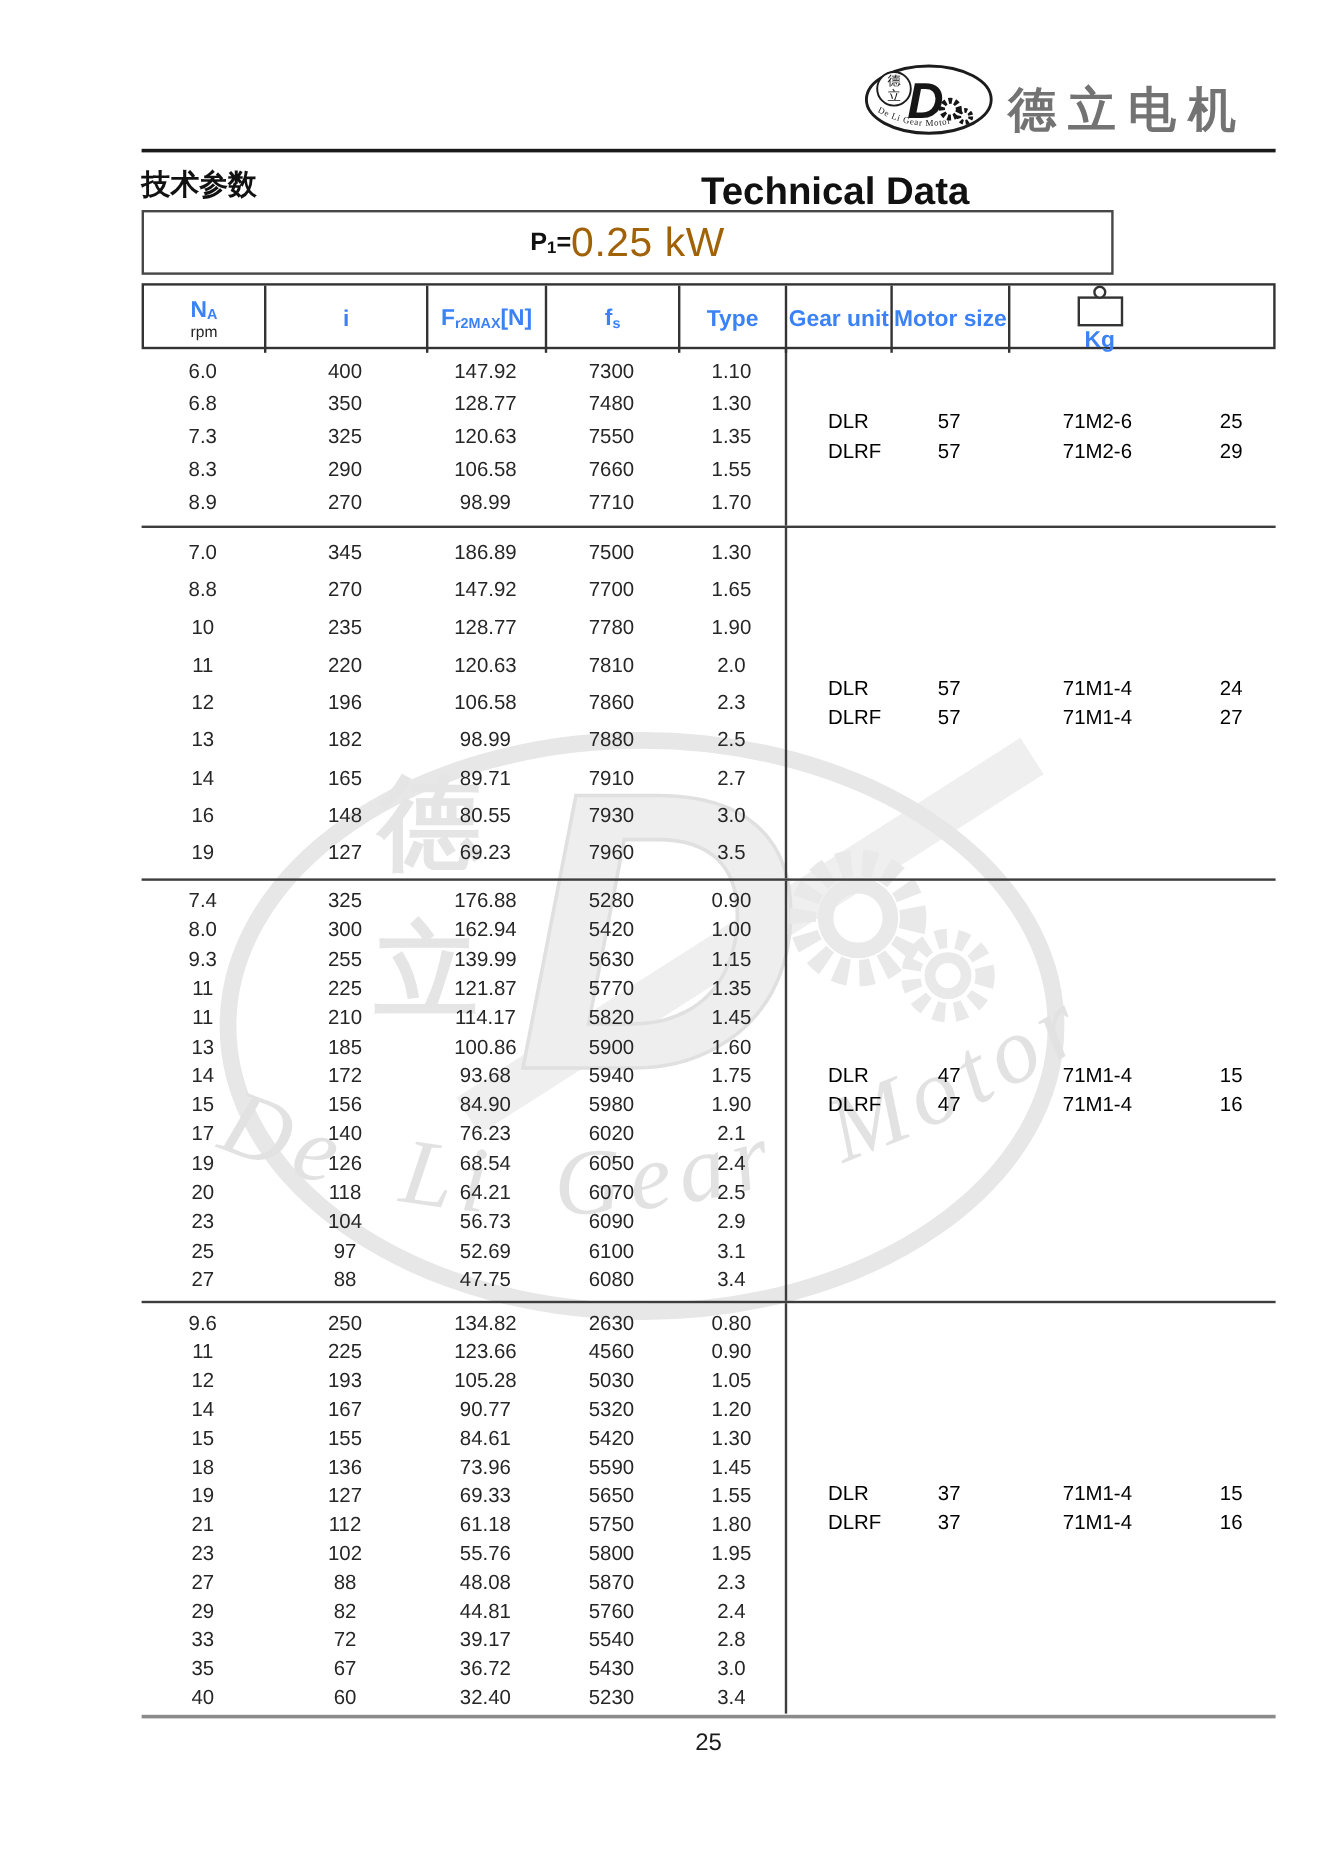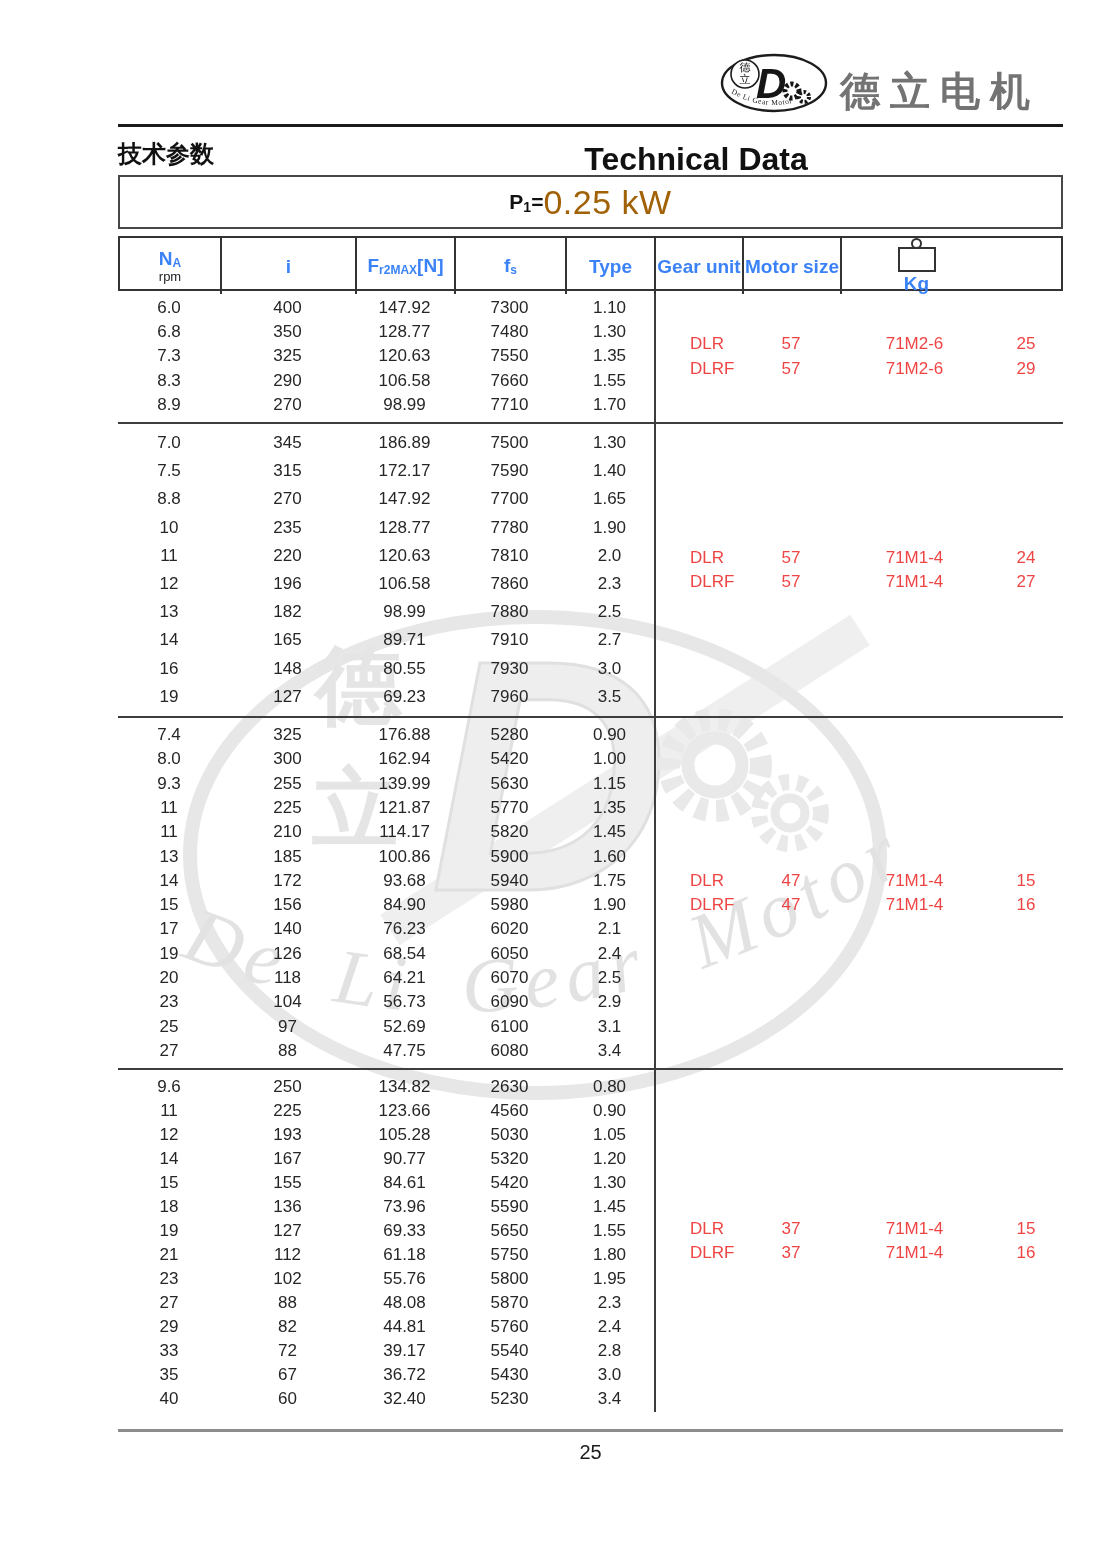--- a/index.html
+++ b/index.html
@@ -13,21 +13,21 @@
   .company-name{
     position:absolute;left:840px;top:64px;width:220px;
     font-family:"DejaVu Serif",serif;font-size:40px;font-weight:700;
     letter-spacing:10px;color:#737373;white-space:nowrap;
   }
   .top-rule{position:absolute;left:118px;top:124px;width:945px;height:3px;background:#1a1a1a;}
   .title-cn{position:absolute;left:118px;top:138px;font-size:24px;font-weight:700;color:#111;}
   .title-en{position:absolute;left:556px;top:141px;width:280px;text-align:center;font-size:32px;font-weight:700;color:#111;}
   
   .power-box{
-    position:absolute;left:118px;top:175px;width:945px;height:54px;box-sizing:border-box;
+    position:absolute;left:118px;top:175px;width:810px;height:54px;box-sizing:border-box;
     border:2px solid #474747;display:flex;align-items:center;justify-content:center;
   }
   .p-small{font-size:21px;font-weight:700;color:#111;}
   .p-small sub{font-size:14px;vertical-align:-3px;}
   .p-big{font-size:34px;font-weight:400;color:#a16207;letter-spacing:0.5px;}
   
   .thead{
     position:absolute;left:118px;top:236px;width:945px;height:55px;box-sizing:border-box;
     border:2px solid #333;display:grid;
     grid-template-columns:102px 135px 99px 111px 89px 88px 98px 149px 1fr;
@@ -41,30 +41,30 @@
   .h-main{font-size:19px;font-weight:700;color:#3b82f6;}
   .h-main sub{font-size:12px;vertical-align:-2px;font-weight:700;}
   .h-unit{font-size:13px;color:#222;}
   .kg-icon{display:flex;flex-direction:column;align-items:center;margin-bottom:1px;}
   .kg-knob{width:7px;height:7px;border:2px solid #333;border-radius:50%;background:#fff;margin-bottom:-2px;z-index:1;}
   .kg-body{width:34px;height:21px;border:2px solid #333;background:#fff;}
   
   .tbody{position:absolute;left:118px;top:291px;width:945px;z-index:1;}
   .block{position:relative;box-sizing:border-box;border-bottom:2px solid #3d3d3d;}
   .block:last-child{border-bottom:none;}
-  .block-0{height:133px;}.block-1{height:294px;}.block-2{height:352px;}.block-3{height:342px;}
+  .block-0{height:149px;}.block-1{height:294px;}.block-2{height:352px;}.block-3{height:342px;}
   .rows{position:absolute;left:0;top:5px;bottom:5px;width:536px;
     display:flex;flex-direction:column;justify-content:space-around;}
   .drow{display:grid;grid-template-columns:102px 135px 99px 111px 89px;}
   .dcell{text-align:center;font-size:17px;color:#262626;line-height:24px;}
   .vdiv{position:absolute;left:536px;top:0;bottom:0;width:2px;background:#3d3d3d;}
   .variants{position:absolute;left:538px;right:0;top:0;bottom:0;
     display:flex;flex-direction:column;justify-content:center;}
   .vrow{display:grid;grid-template-columns:86px 98px 149px 1fr;line-height:24.5px;}
-  .vcell{text-align:center;font-size:17px;color:#ef4444;}
+  .vcell{text-align:center;font-size:17px;color:#000000;}
   .vcell.type{text-align:left;padding-left:34px;}
   
   .watermark{position:absolute;left:140px;top:560px;z-index:0;pointer-events:none;}
   
   .footer-rule{position:absolute;left:118px;top:1429px;width:945px;height:3px;background:#8c8c8c;}
   .page-number{position:absolute;left:118px;top:1441px;width:945px;text-align:center;font-size:20px;color:#1c1c1c;}
 </style>
 </head>
 <body>
 
@@ -206,27 +206,20 @@
       <div class="block block-1">
         <div class="rows">
           <div class="drow">
             <div class="dcell">7.0</div>
             <div class="dcell">345</div>
             <div class="dcell">186.89</div>
             <div class="dcell">7500</div>
             <div class="dcell">1.30</div>
           </div>
           <div class="drow">
-            <div class="dcell">7.5</div>
-            <div class="dcell">315</div>
-            <div class="dcell">172.17</div>
-            <div class="dcell">7590</div>
-            <div class="dcell">1.40</div>
-          </div>
-          <div class="drow">
             <div class="dcell">8.8</div>
             <div class="dcell">270</div>
             <div class="dcell">147.92</div>
             <div class="dcell">7700</div>
             <div class="dcell">1.65</div>
           </div>
           <div class="drow">
             <div class="dcell">10</div>
             <div class="dcell">235</div>
             <div class="dcell">128.77</div>

